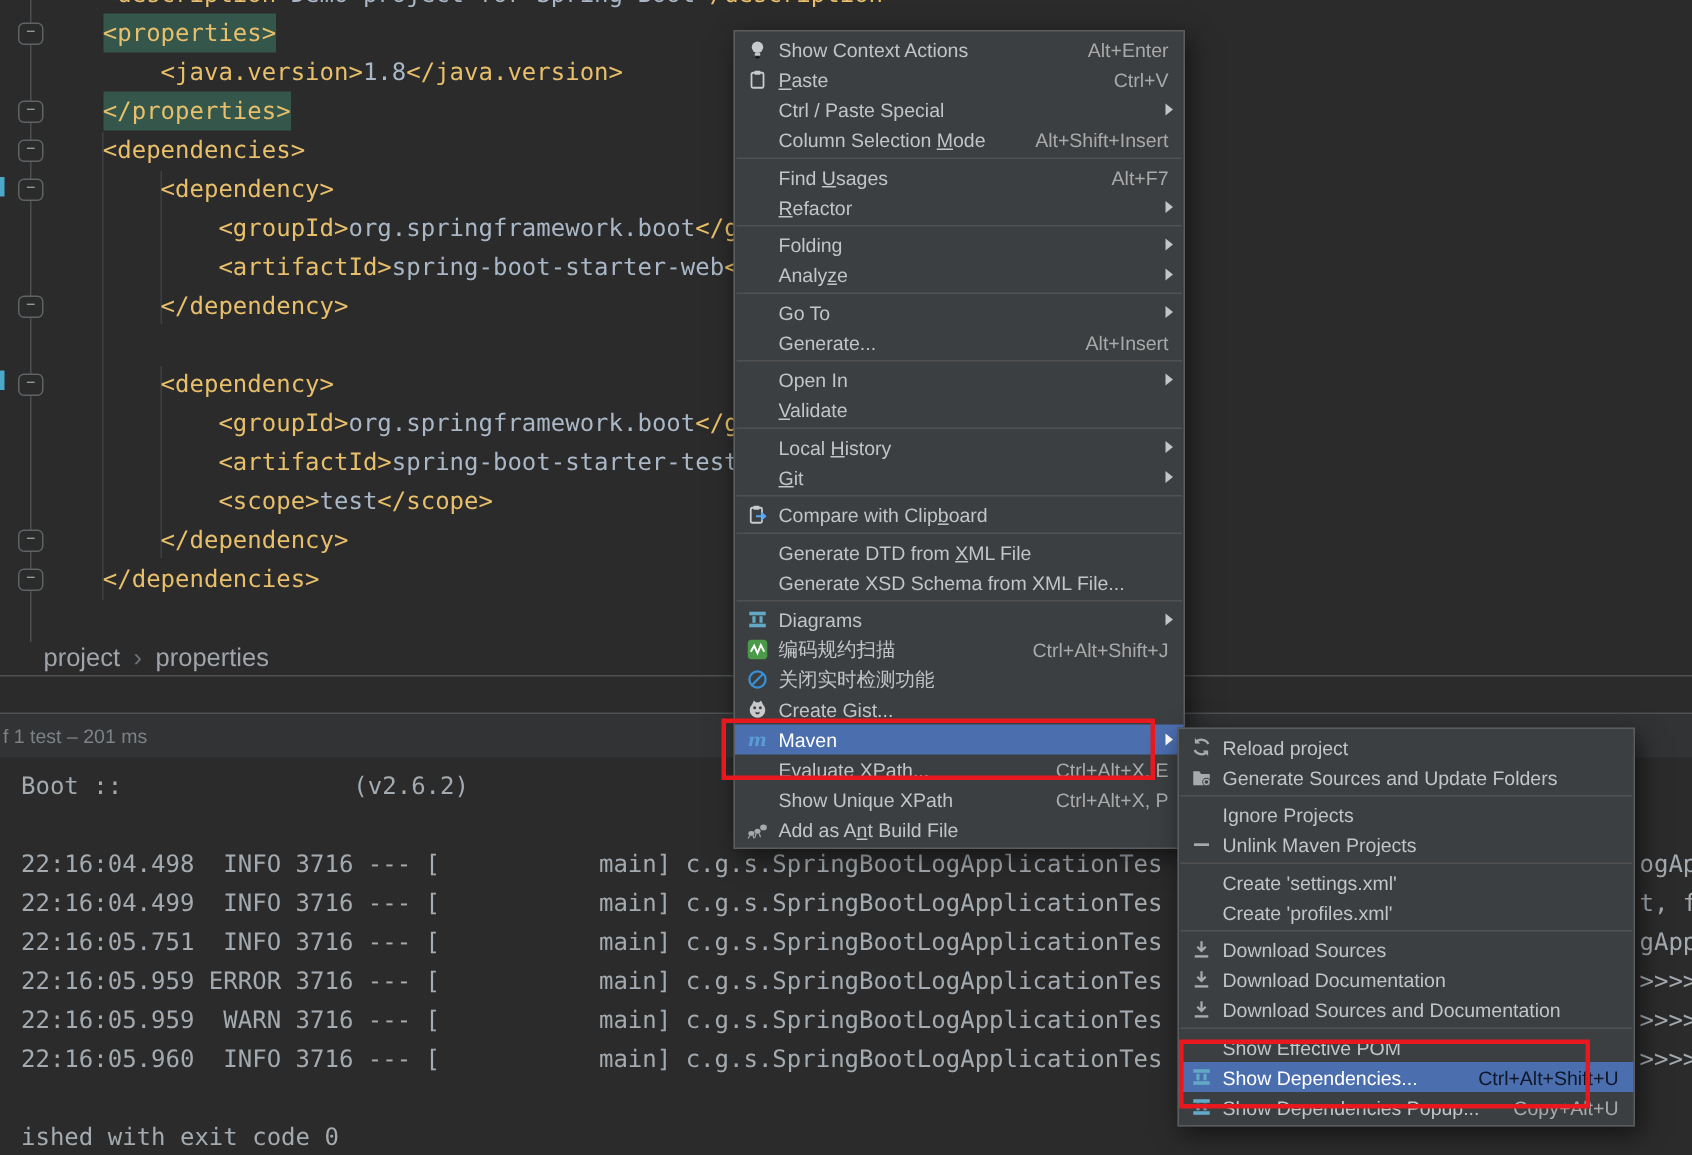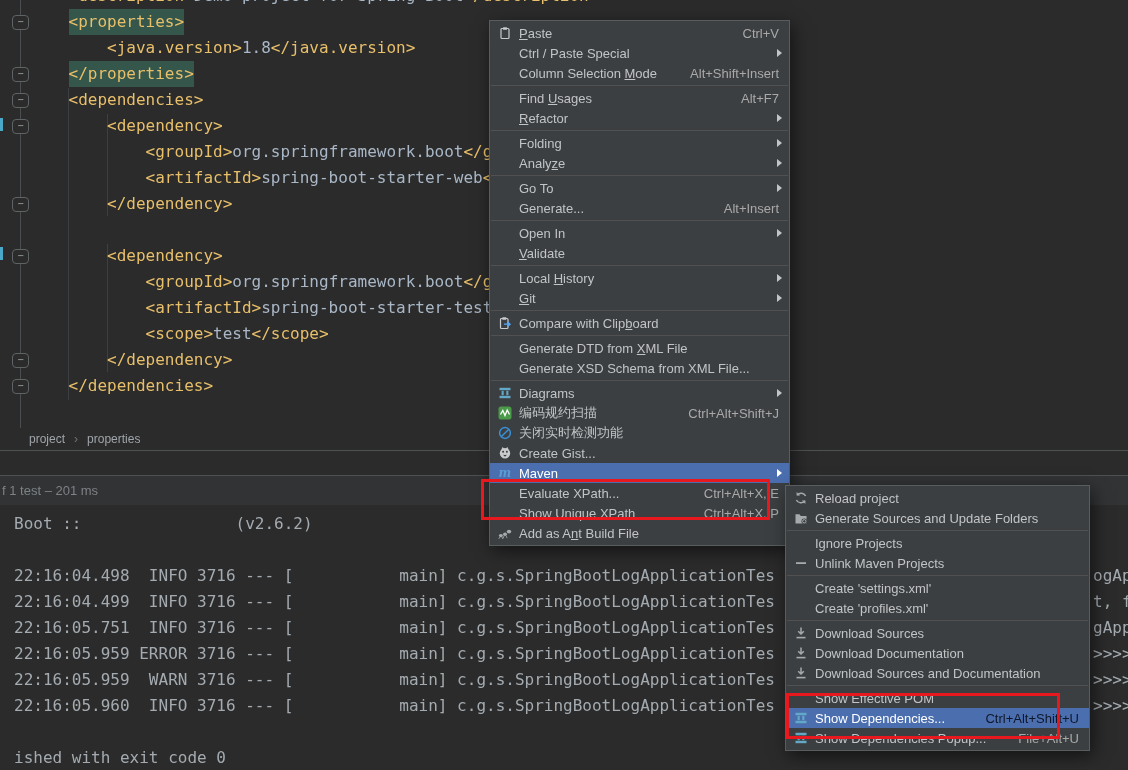--- a/index.html
+++ b/index.html
@@ -12,21 +12,21 @@
   .edge-mark{position:absolute;left:0;width:3px;height:13px;background:#4BA8C9;}
   .indent-guide{position:absolute;width:1px;background:#3D4042;}
   #code-lines{position:absolute;left:30px;top:-17px;right:0;font:16px/26px "DejaVu Sans Mono",monospace;
               white-space:pre;}
   .code-line{height:26px;white-space:pre;}
   .seg-tag{color:#E8BF6A;}
   .seg-txt{color:#A9B7C6;}
   .hl{background:#35564A;display:inline-block;}
   
   .breadcrumb-bar{position:absolute;left:0;top:428px;width:100%;height:22px;color:#9FA5AA;
-                  font-size:12px;display:flex;align-items:center;padding-left:29px;box-sizing:border-box;}
+                  font-size:17px;display:flex;align-items:center;padding-left:29px;box-sizing:border-box;}
   .crumb{cursor:default;}
   .crumb-sep{margin:0 9px;color:#6E7377;}
   .hrule-a{position:absolute;left:0;top:450px;width:100%;height:1px;background:#4E5152;}
   .hrule-b{position:absolute;left:0;top:475px;width:100%;height:1px;background:#4E5152;}
   .test-band{position:absolute;left:0;top:476px;width:100%;height:29px;background:#313335;
              color:#7E8285;font-size:13px;display:flex;align-items:center;padding-left:2px;box-sizing:border-box;}
   
   #console-lines{position:absolute;left:2px;top:511px;font:16px/26px "DejaVu Sans Mono",monospace;
                  color:#A4ABB0;white-space:pre;margin-left:12px;}
   .console-frag{position:absolute;left:1093px;height:26px;font:16px/26px "DejaVu Sans Mono",monospace;
@@ -101,20 +101,31 @@
         <div class="console-frag" style="top: 641px;">&gt;&gt;&gt;&gt;</div>
         <div class="console-frag" style="top: 667px;">&gt;&gt;&gt;&gt;</div>
         <div class="console-frag" style="top: 693px;">&gt;&gt;&gt;&gt;</div>
       </div>
   </div>
 
   <div class="menu" id="context-menu">
       <div class="menu-row">
         <span class="mi">
           <svg width="14" height="14" viewBox="0 0 14 14">
+            <circle cx="7" cy="5.5" r="3.8" fill="#C8CACC"></circle>
+            <rect x="5.2" y="9.4" width="3.6" height="1.7" fill="#C8CACC"></rect>
+            <rect x="5.7" y="11.6" width="2.6" height="1.2" fill="#93959" opacity=".8"></rect>
+          </svg>
+        </span>
+        <span class="mlabel">Show Context Actions</span>
+        <span class="mshort">Alt+Enter</span>
+      </div>
+      <div class="menu-row">
+        <span class="mi">
+          <svg width="14" height="14" viewBox="0 0 14 14">
             <rect x="3" y="2.5" width="8" height="10" rx="1" fill="none" stroke="#C8CACC" stroke-width="1.2"></rect>
             <rect x="5" y="1.2" width="4" height="2.6" rx="0.5" fill="#C8CACC"></rect>
           </svg>
         </span>
         <span class="mlabel"><span class="mn">P</span>aste</span>
         <span class="mshort">Ctrl+V</span>
       </div>
       <div class="menu-row">
         <span class="mi"></span>
         <span class="mlabel">Ctrl / Paste Special</span>
@@ -374,19 +385,19 @@
           <svg width="14" height="14" viewBox="0 0 14 14">
             <g fill="#63A8C6">
               <rect x="1.5" y="1.8" width="11" height="2.4"></rect>
               <rect x="1.5" y="9.8" width="11" height="2.4"></rect>
               <rect x="3.6" y="4.8" width="2.1" height="4.4"></rect>
               <rect x="8.3" y="4.8" width="2.1" height="4.4"></rect>
             </g>
           </svg>
         </span>
         <span class="mlabel">Show Dependencies Popup...</span>
-        <span class="mshort">File+Alt+U</span>
+        <span class="mshort">Copy+Alt+U</span>
       </div>
     </div>
 
   <div class="redbox" id="redbox-maven"></div>
   <div class="redbox" id="redbox-showdep"></div>
 </div>
 
 </body></html>

